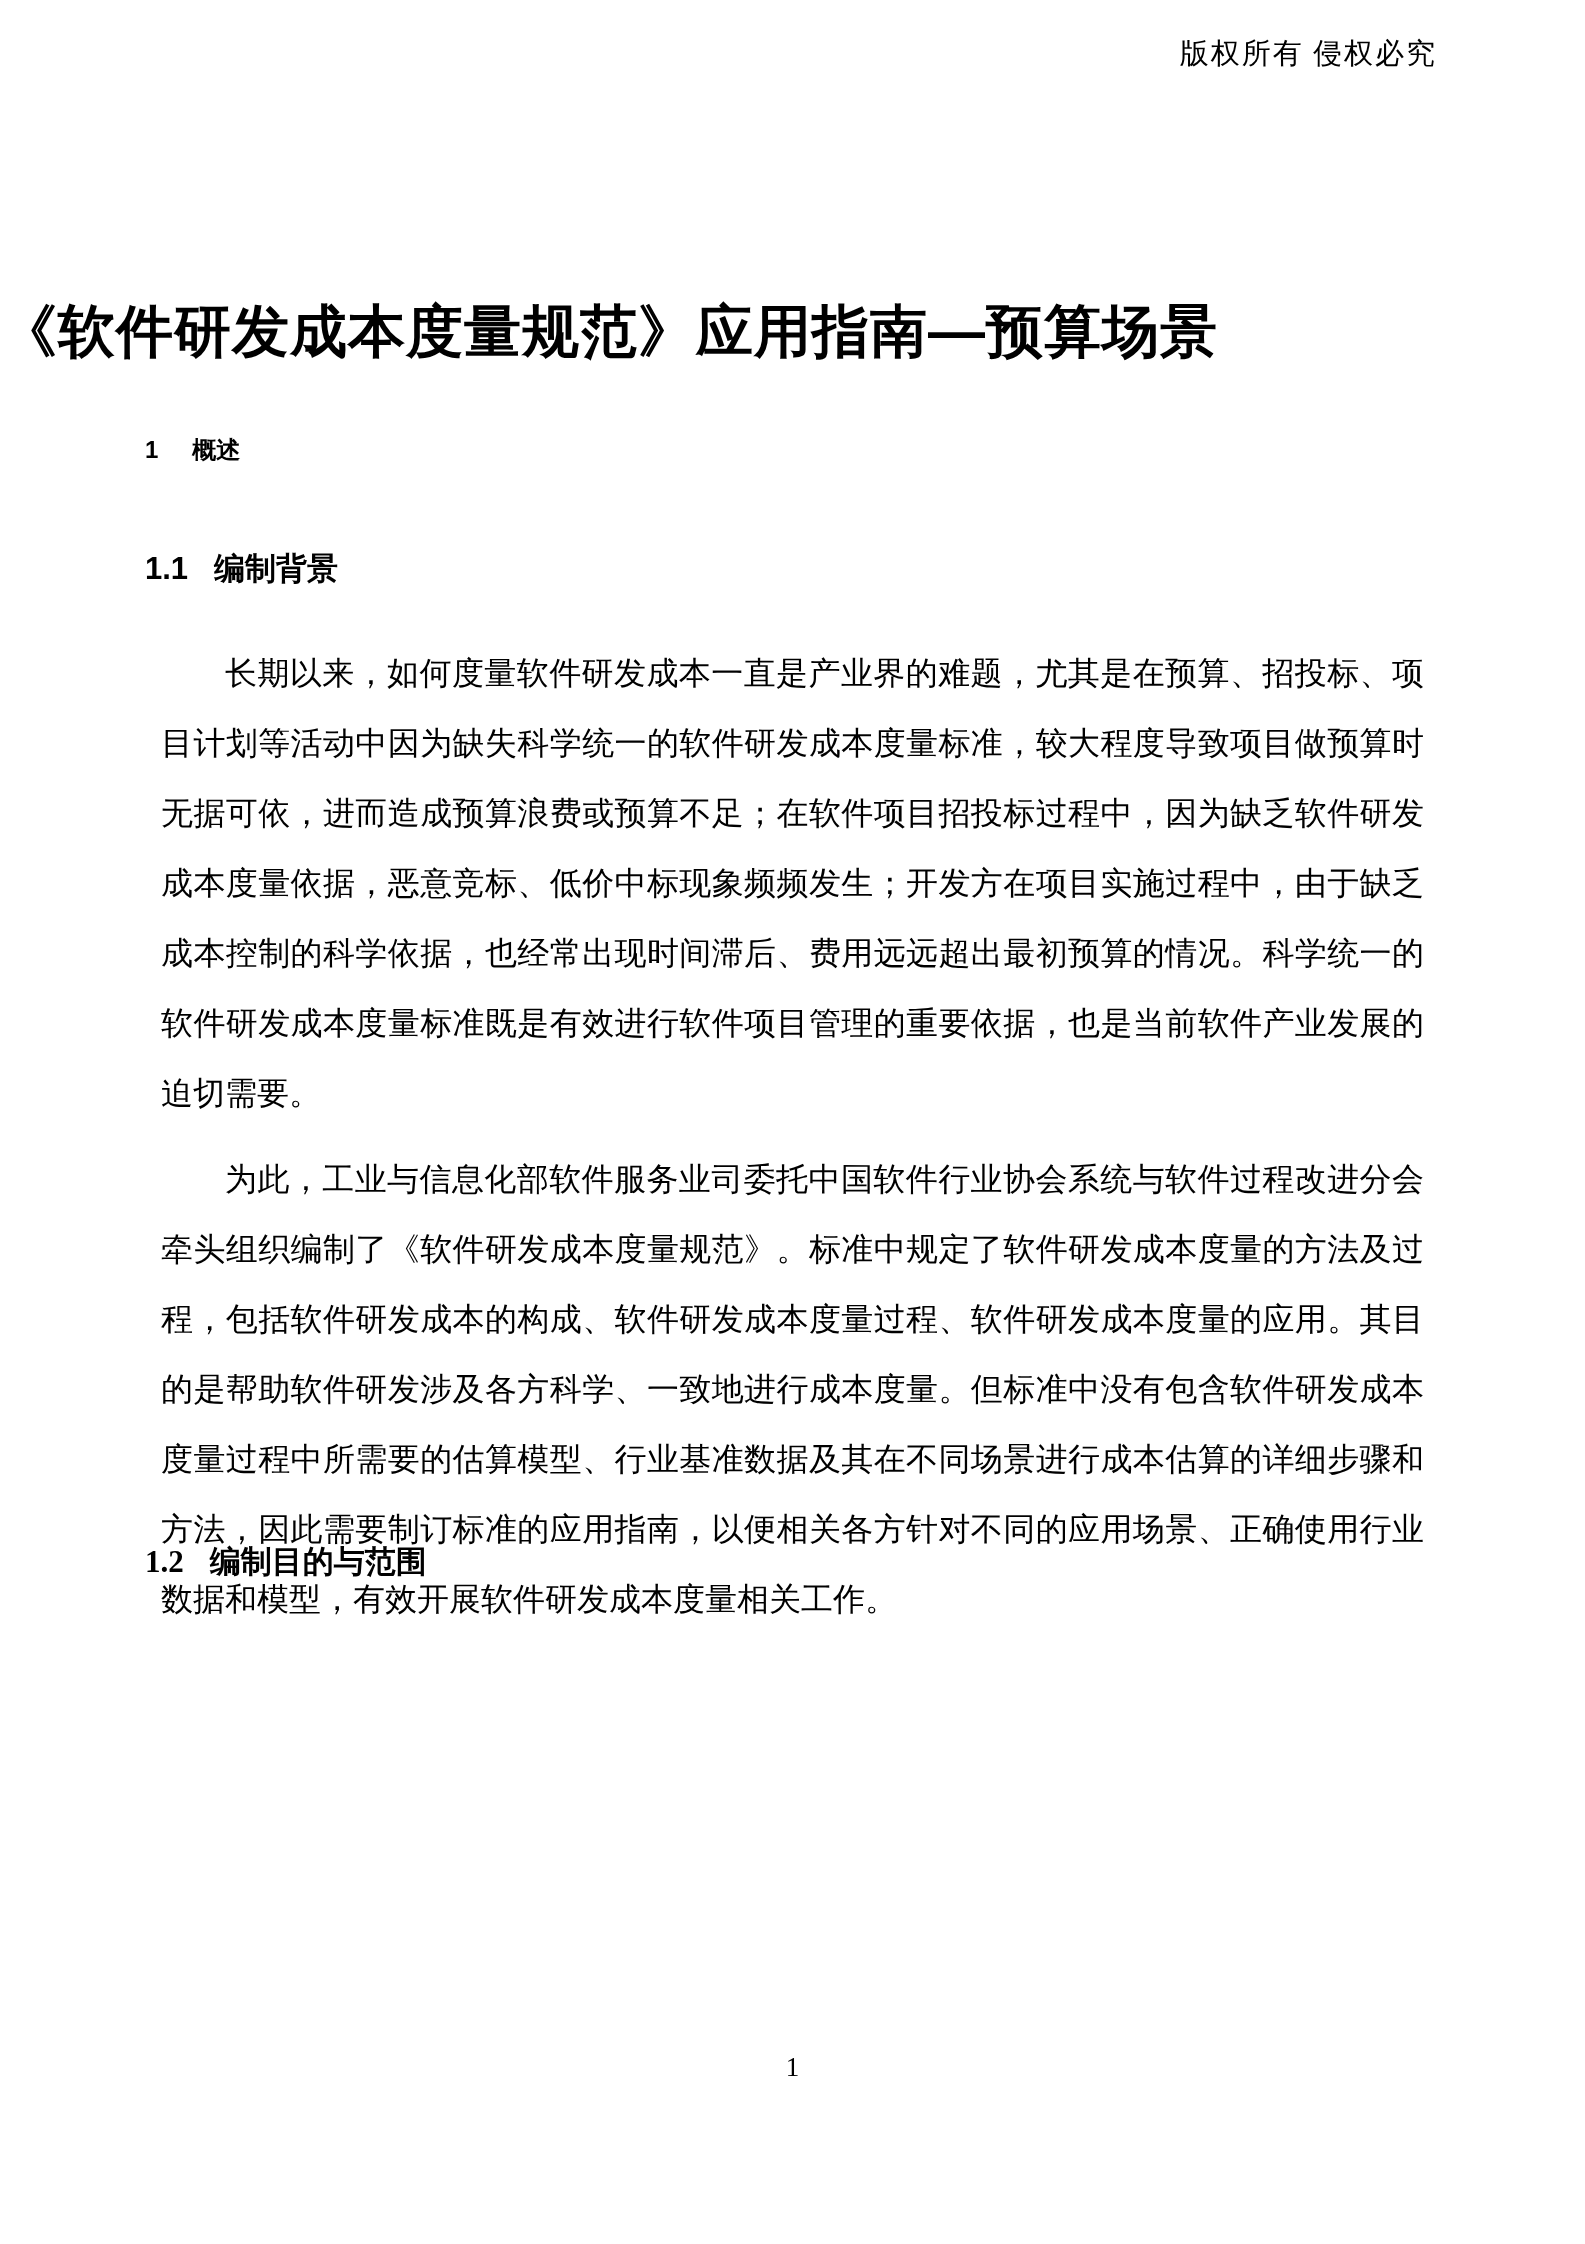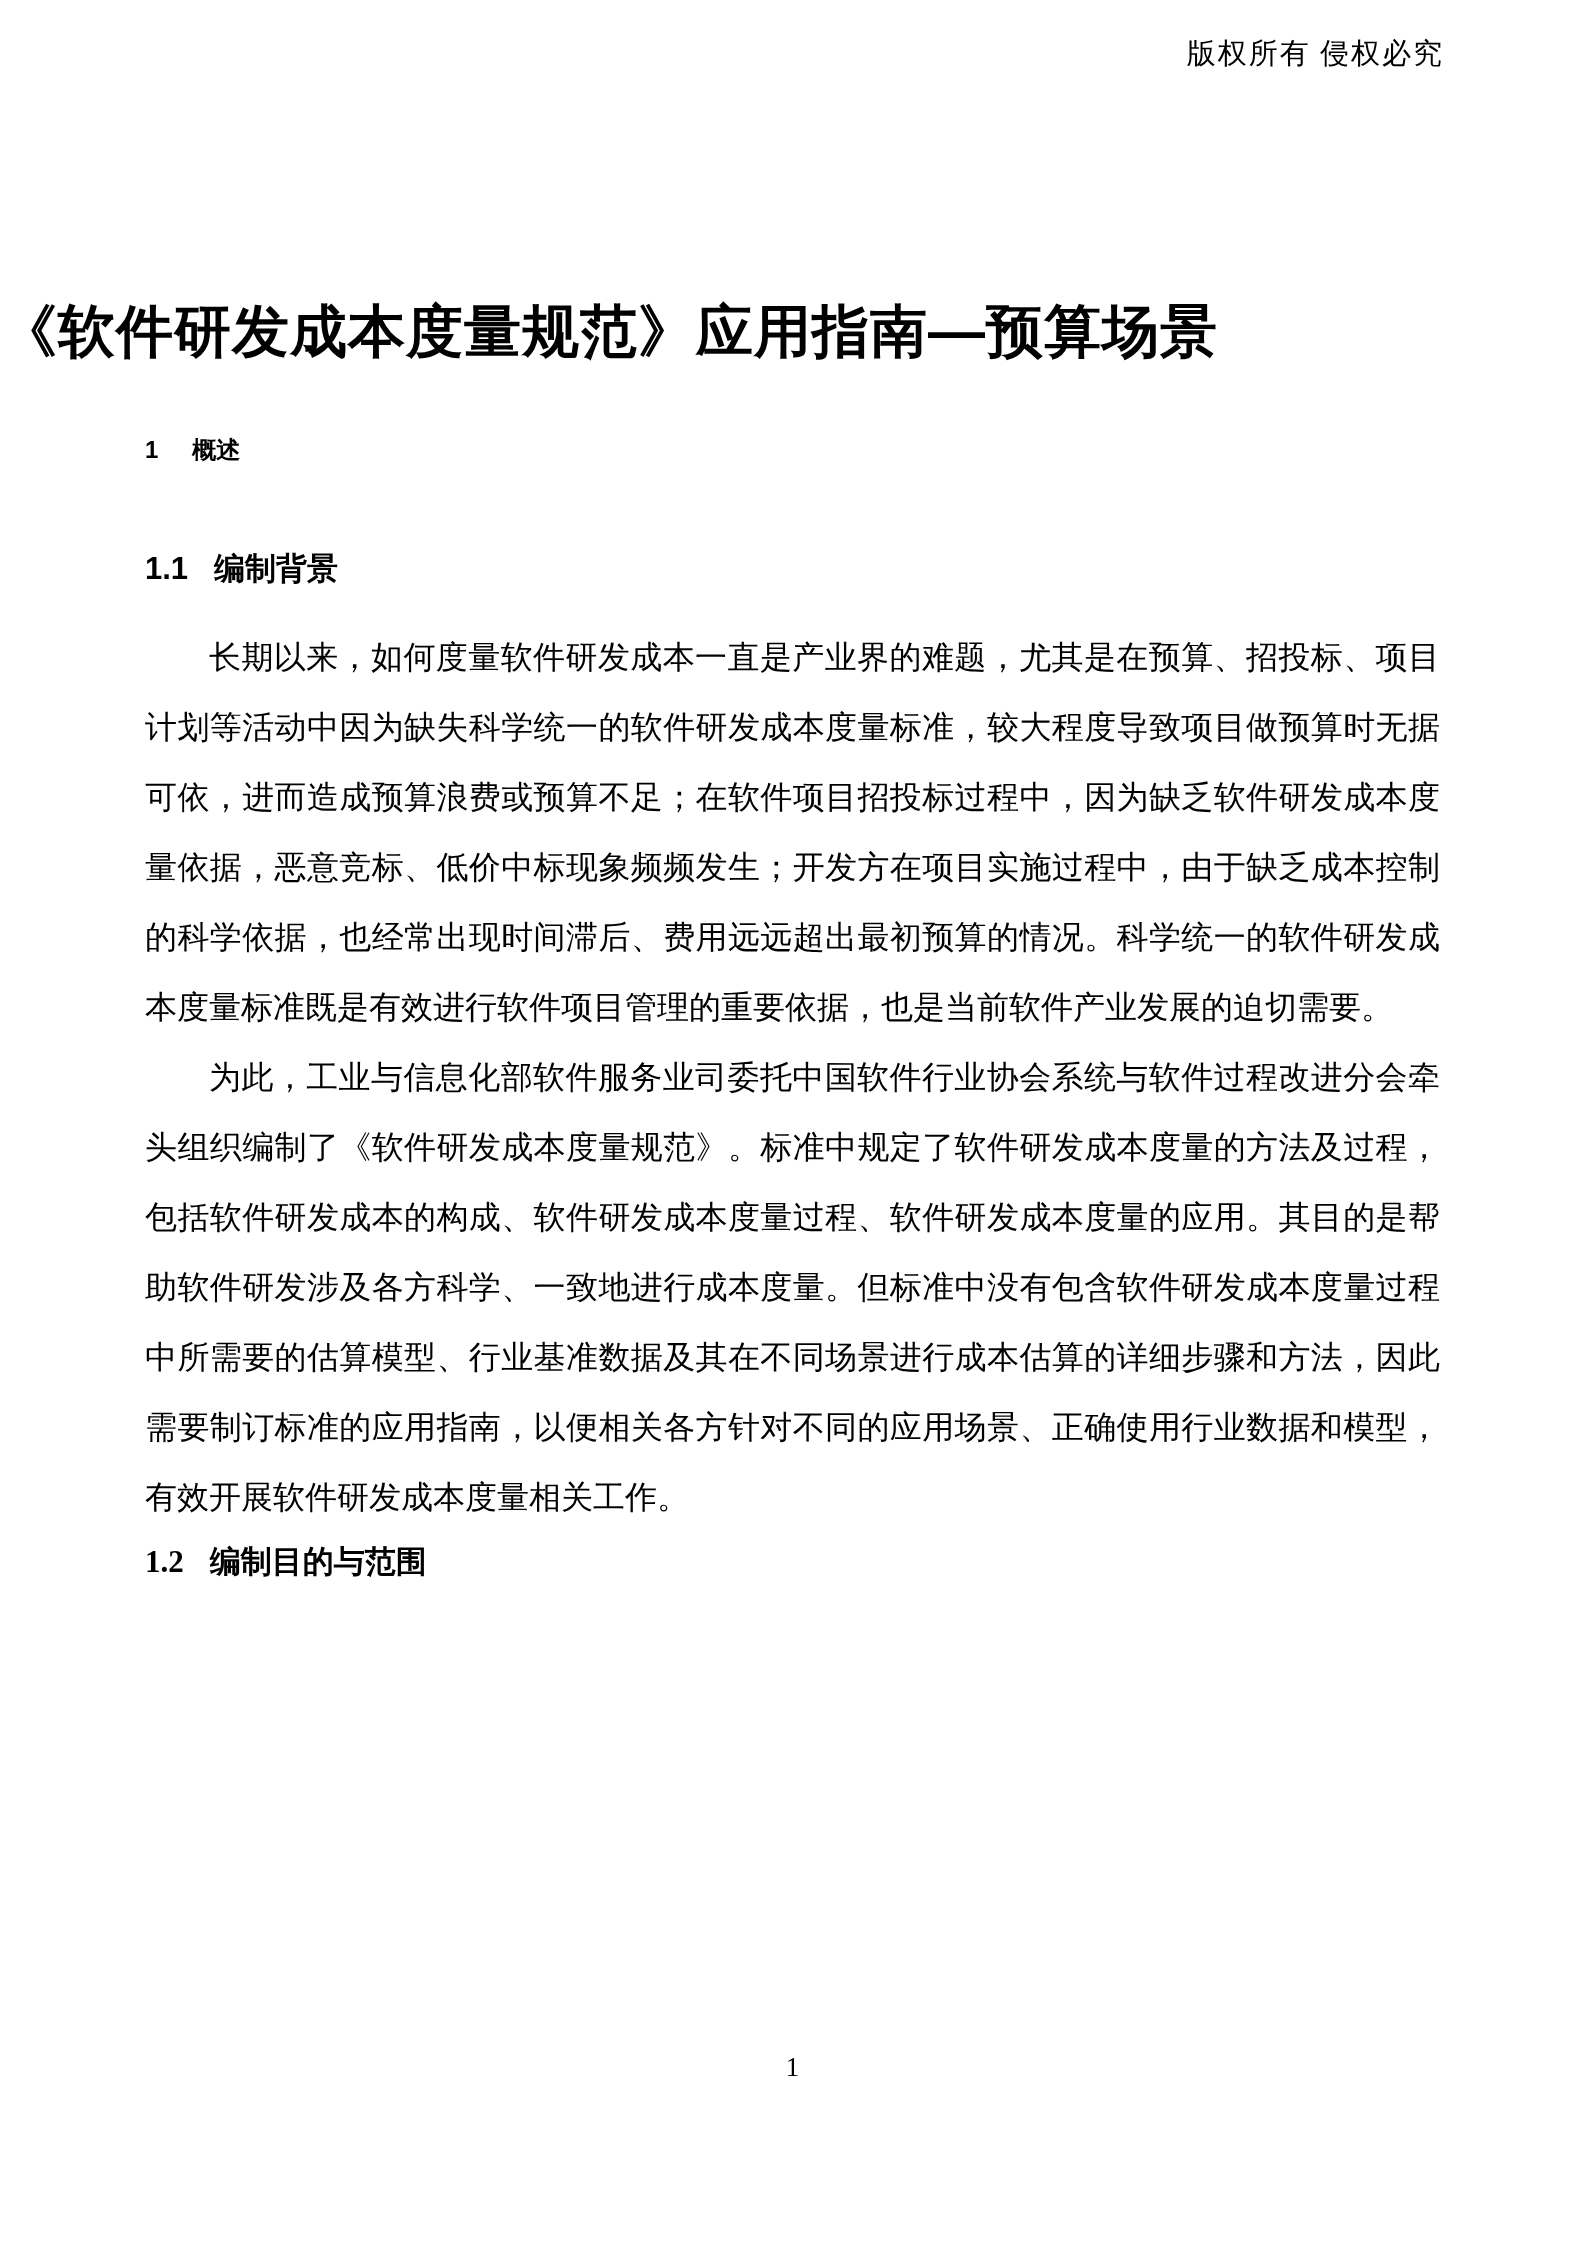--- a/index.html
+++ b/index.html
@@ -8,21 +8,21 @@
     width: 1585px;
     height: 2244px;
     margin: 0 auto;
     background: #ffffff;
     color: #000000;
     font-family: "Liberation Serif", "DejaVu Serif", serif;
   }
   .header-right {
     position: absolute;
     top: 34px;
-    right: 141px;
+    right: 148px;
     font-size: 29px;
     letter-spacing: 2px;
     color: #000;
   }
   .doc-title {
     position: absolute;
     top: 256px;
     left: 0;
     width: 100%;
     font-family: "Liberation Sans", "DejaVu Sans", sans-serif;
@@ -47,21 +47,21 @@
   .h-level2 .sec-num { margin-right: 26px; }
   .body-block {
     position: absolute;
     left: 145px;
     width: 1295px;
     font-size: 32px;
     line-height: 70px;
     text-align: justify;
   }
   .body-block p {
-    margin: 0;
+    margin: 16px;
     text-indent: 2em;
   }
   .block-1 { top: 622px; }
   .block-2 { top: 1638px; }
   .page-number {
     position: absolute;
     top: 2052px;
     left: 0;
     width: 100%;
     text-align: center;

